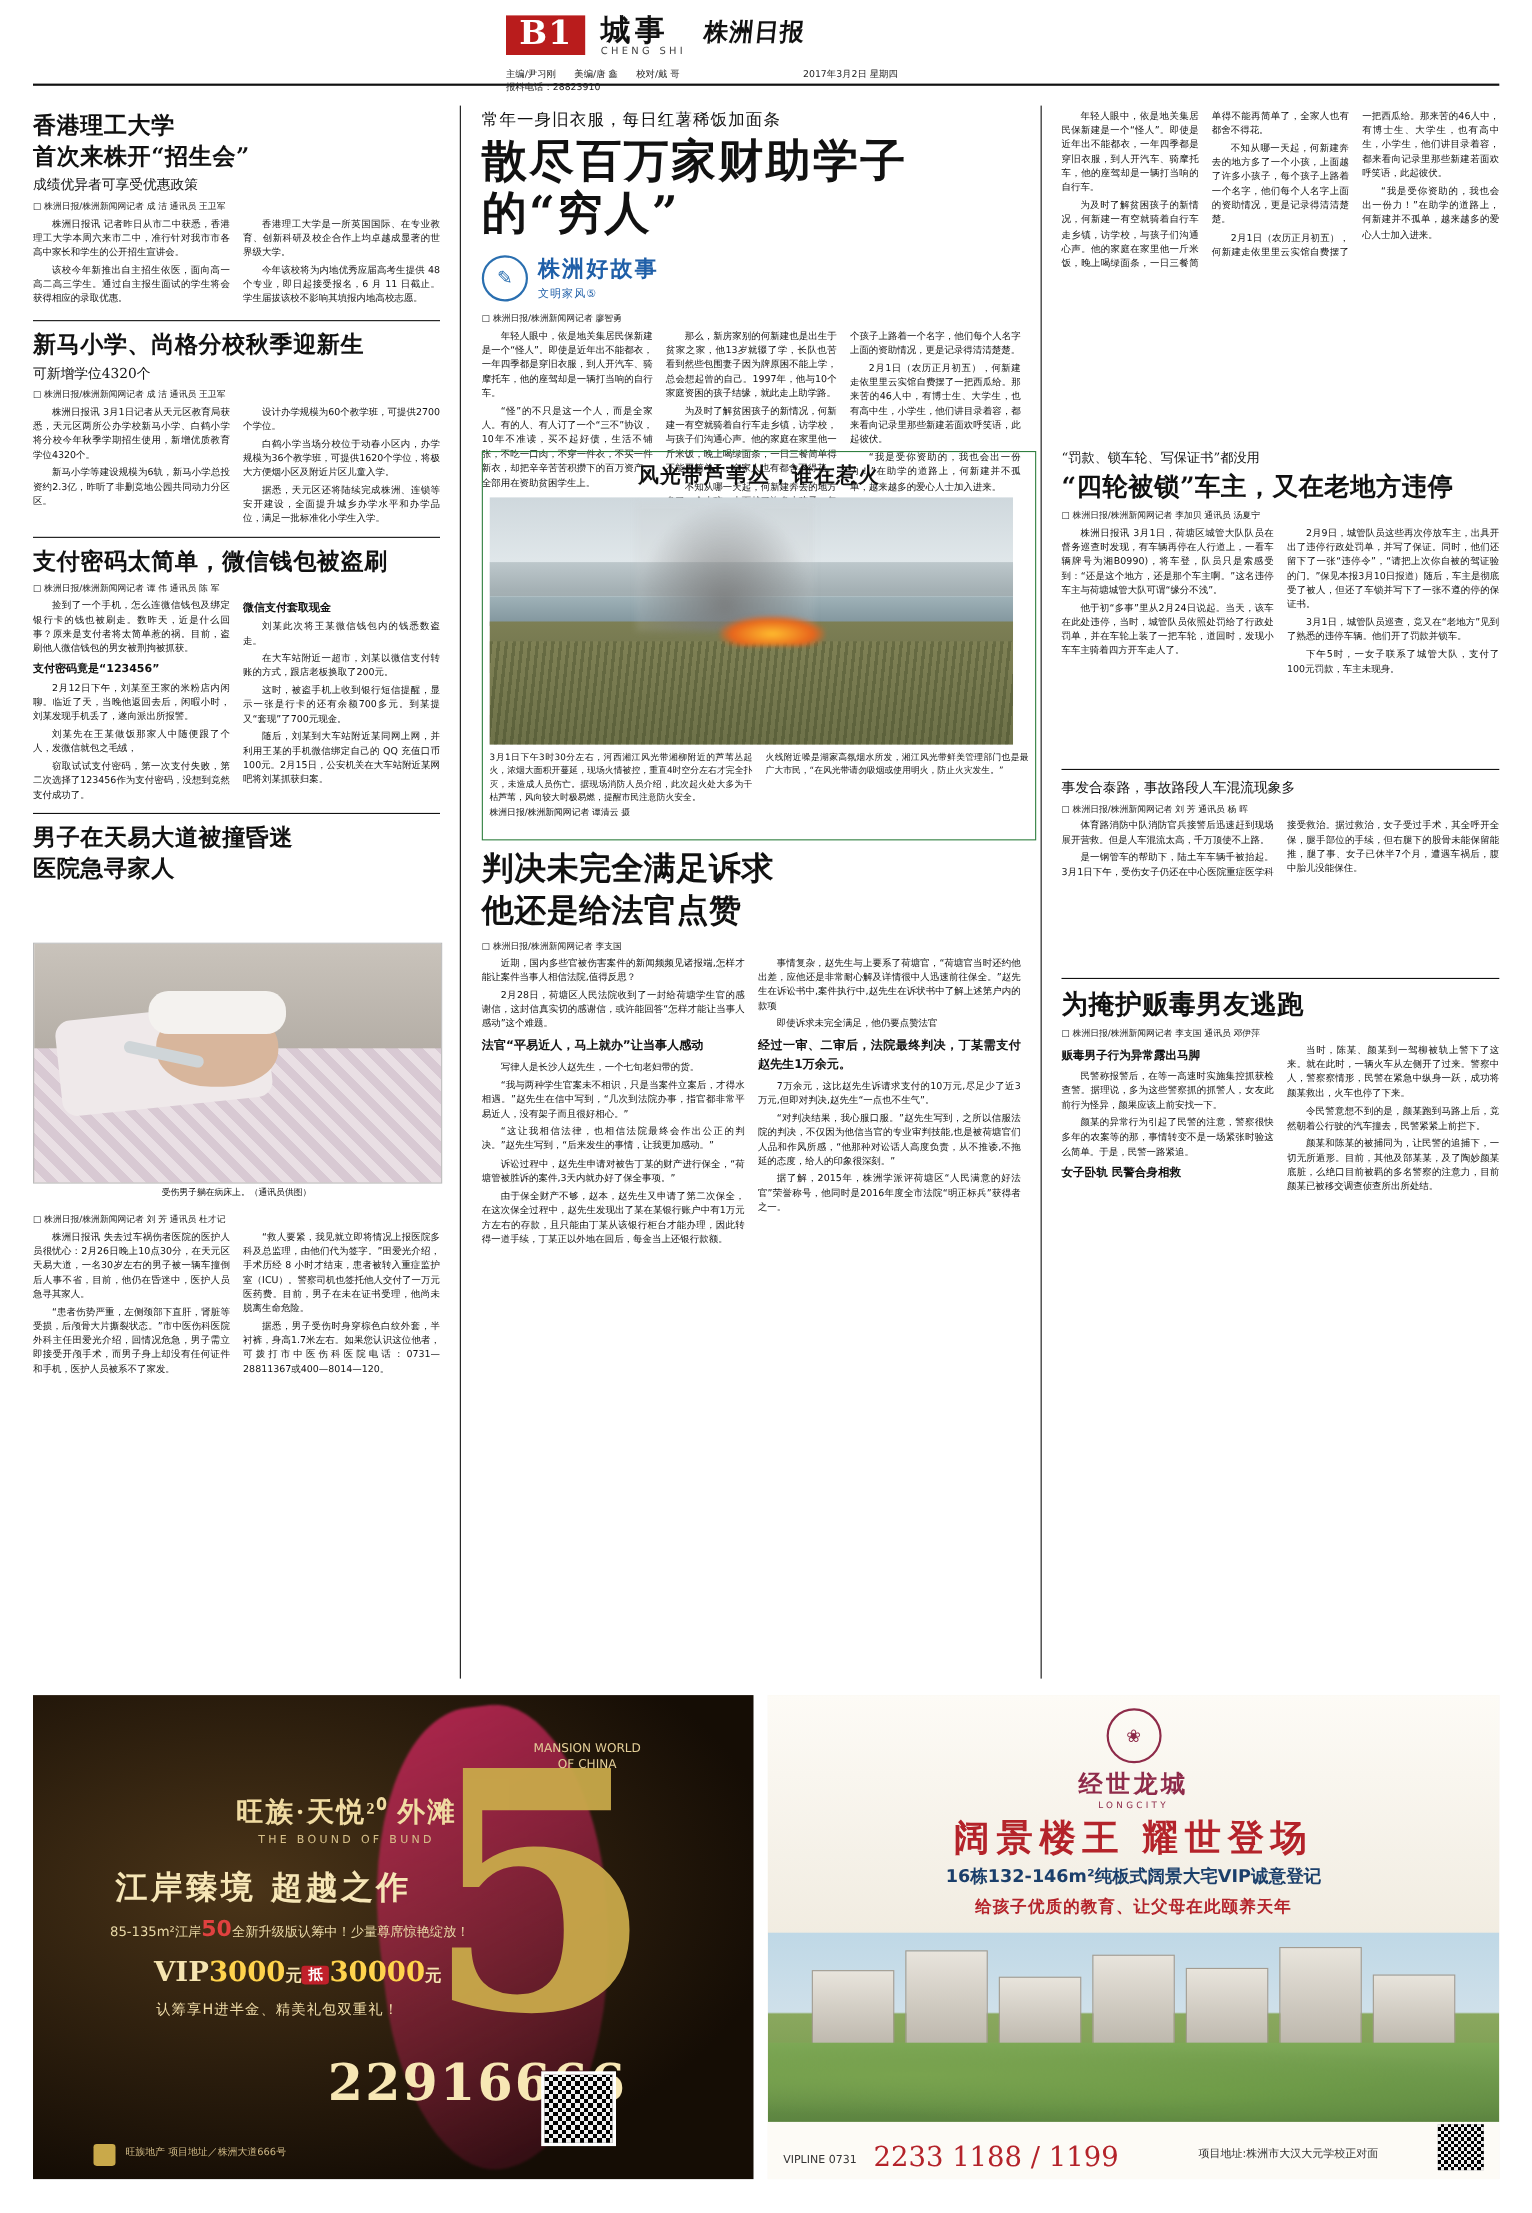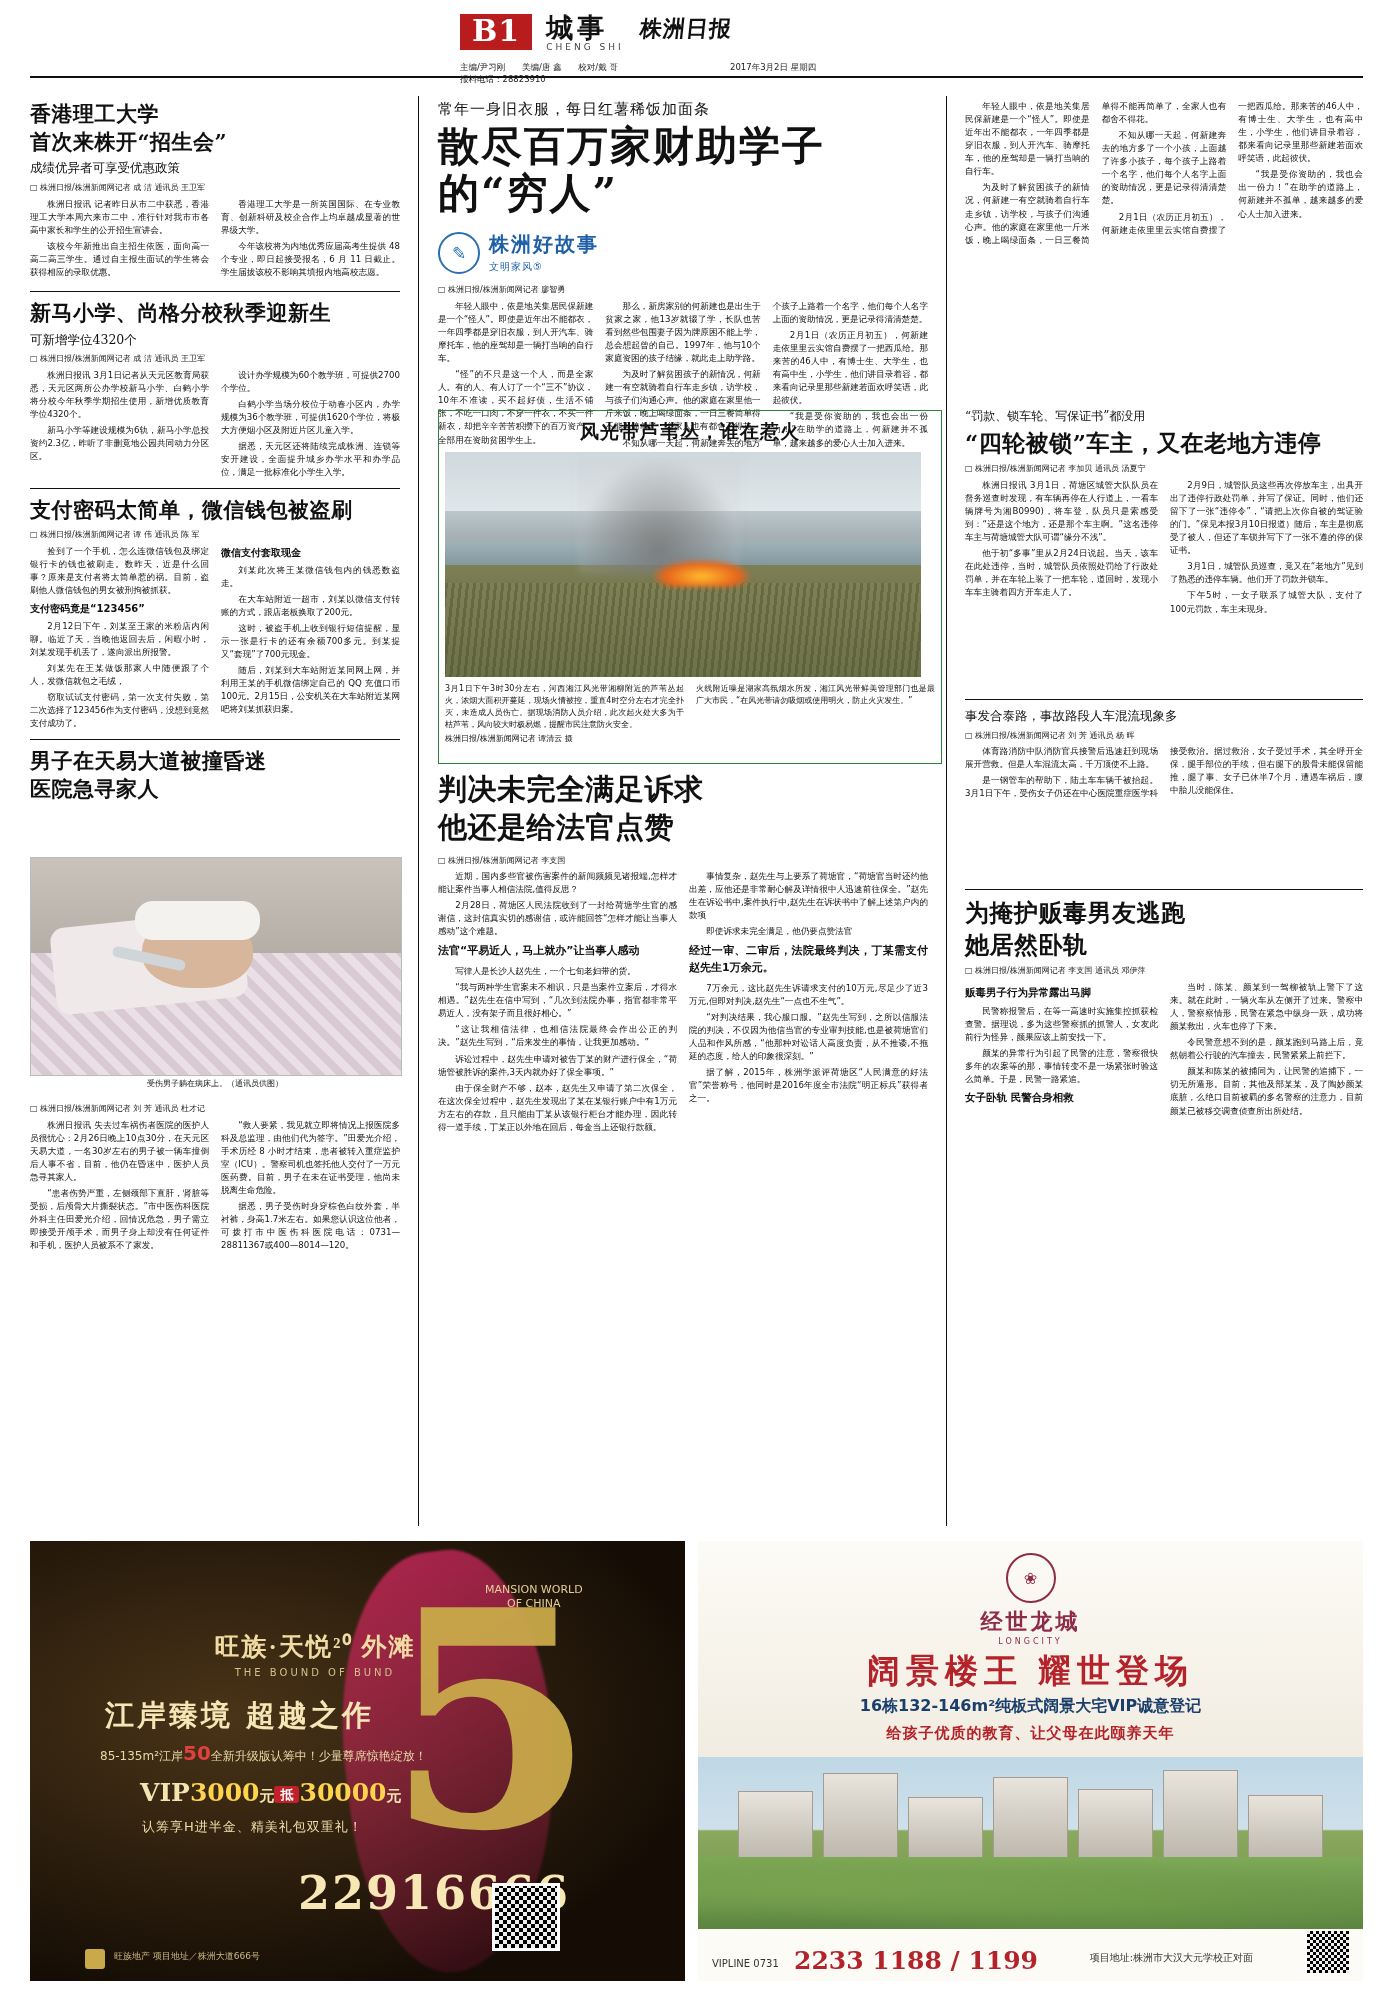--- a/index.html
+++ b/index.html
@@ -96,21 +96,21 @@
   .ar-sub2{position:absolute;left:0;right:0;top:183px;text-align:center;font-size:15px;color:#b4232a;font-weight:bold;letter-spacing:1px;}
   .ar-photo{position:absolute;left:0;top:216px;right:0;bottom:52px;background:linear-gradient(#bfd8e6 0%,#cfe0ea 42%,#8aa85e 43%,#6f9147 100%);overflow:hidden;}
   .ar-towers{position:absolute;left:6%;top:6%;width:88%;height:58%;display:flex;align-items:flex-end;gap:10px;}
   .ar-towers div{flex:1;background:linear-gradient(#e8e4dc,#b9b3a8);border:1px solid #a49c90;}
   .ar-green{position:absolute;left:0;right:0;bottom:0;height:42%;background:
      radial-gradient(ellipse at 20% 40%, #79a34e, transparent 60%),
      radial-gradient(ellipse at 60% 60%, #6c9a46, transparent 60%),
      linear-gradient(#7ea957,#5c8440);}
   .ar-foot{position:absolute;left:0;right:0;bottom:0;height:52px;background:#fdfbf6;}
   .ar-vipline{position:absolute;left:14px;bottom:12px;font-size:10px;color:#333;}
-  .ar-tel{position:absolute;left:96px;bottom:6px;font-size:25px;font-weight:bold;color:#b4232a;font-family:"DejaVu Serif","Liberation Serif",serif;}
+  .ar-tel{position:absolute;left:96px;bottom:6px;font-size:25px;font-weight:normal;color:#b4232a;font-family:"DejaVu Serif","Liberation Serif",serif;}
   .ar-addr{position:absolute;right:110px;bottom:16px;font-size:10px;color:#333;}
   .ar-qr{position:absolute;right:14px;bottom:8px;width:42px;height:42px;background:
      repeating-linear-gradient(90deg,#111 0 3px,#fff 3px 6px),
      repeating-linear-gradient(0deg,#111 0 3px,#fff 3px 6px);background-blend-mode:difference;}
 
   .vline{position:absolute;background:#111;width:1px;}
 </style>
 </head>
 <body>
 
@@ -308,21 +308,20 @@
     <div class="byline">□ 株洲日报/株洲新闻网记者 刘 芳 通讯员 杨 晖</div>
     <div class="body two">
       <p>体育路消防中队消防官兵接警后迅速赶到现场展开营救。但是人车混流太高，千万顶使不上路。</p>
       <p>是一钢管车的帮助下，陆土车车辆千被抬起。3月1日下午，受伤女子仍还在中心医院重症医学科接受救治。据过救治，女子受过手术，其全呼开全保，腿手部位的手续，但右腿下的股骨未能保留能推，腿了事、女子已休半7个月，遭遇车祸后，腹中胎儿没能保住。</p>
     </div>
   </div>
 
   <div class="col" style="left:965px;top:880px;width:398px;">
     <div class="rule"></div>
     <div class="hl1" style="font-size:24px;">为掩护贩毒男友逃跑</div>
-    <div class="hl1" style="font-size:24px;">她居然卧轨</div>
     <div class="byline">□ 株洲日报/株洲新闻网记者 李支国 通讯员 邓伊萍</div>
     <div class="body two">
       <p style="text-indent:0;font-weight:bold;font-size:10.5px;margin:4px 0;">贩毒男子行为异常露出马脚</p>
       <p>民警称报警后，在等一高速时实施集控抓获检查警。据理说，多为这些警察抓的抓警人，女友此前行为怪异，颜果应该上前安找一下。</p>
       <p>颜某的异常行为引起了民警的注意，警察很快多年的农案等的那，事情转变不是一场紧张时验这么简单。于是，民警一路紧追。</p>
       <p style="text-indent:0;font-weight:bold;font-size:10.5px;margin:4px 0;">女子卧轨 民警合身相救</p>
       <p>当时，陈某、颜某到一驾柳被轨上警下了这来。就在此时，一辆火车从左侧开了过来。警察中人，警察察情形，民警在紧急中纵身一跃，成功将颜某救出，火车也停了下来。</p>
       <p>令民警意想不到的是，颜某跑到马路上后，竟然朝着公行驶的汽车撞去，民警紧紧上前拦下。</p>
       <p>颜某和陈某的被捕同为，让民警的追捕下，一切无所遁形。目前，其他及部某某，及了陶妙颜某底脏，么绝口目前被羁的多名警察的注意力，目前颜某已被移交调查侦查所出所处结。</p>
     </div>

